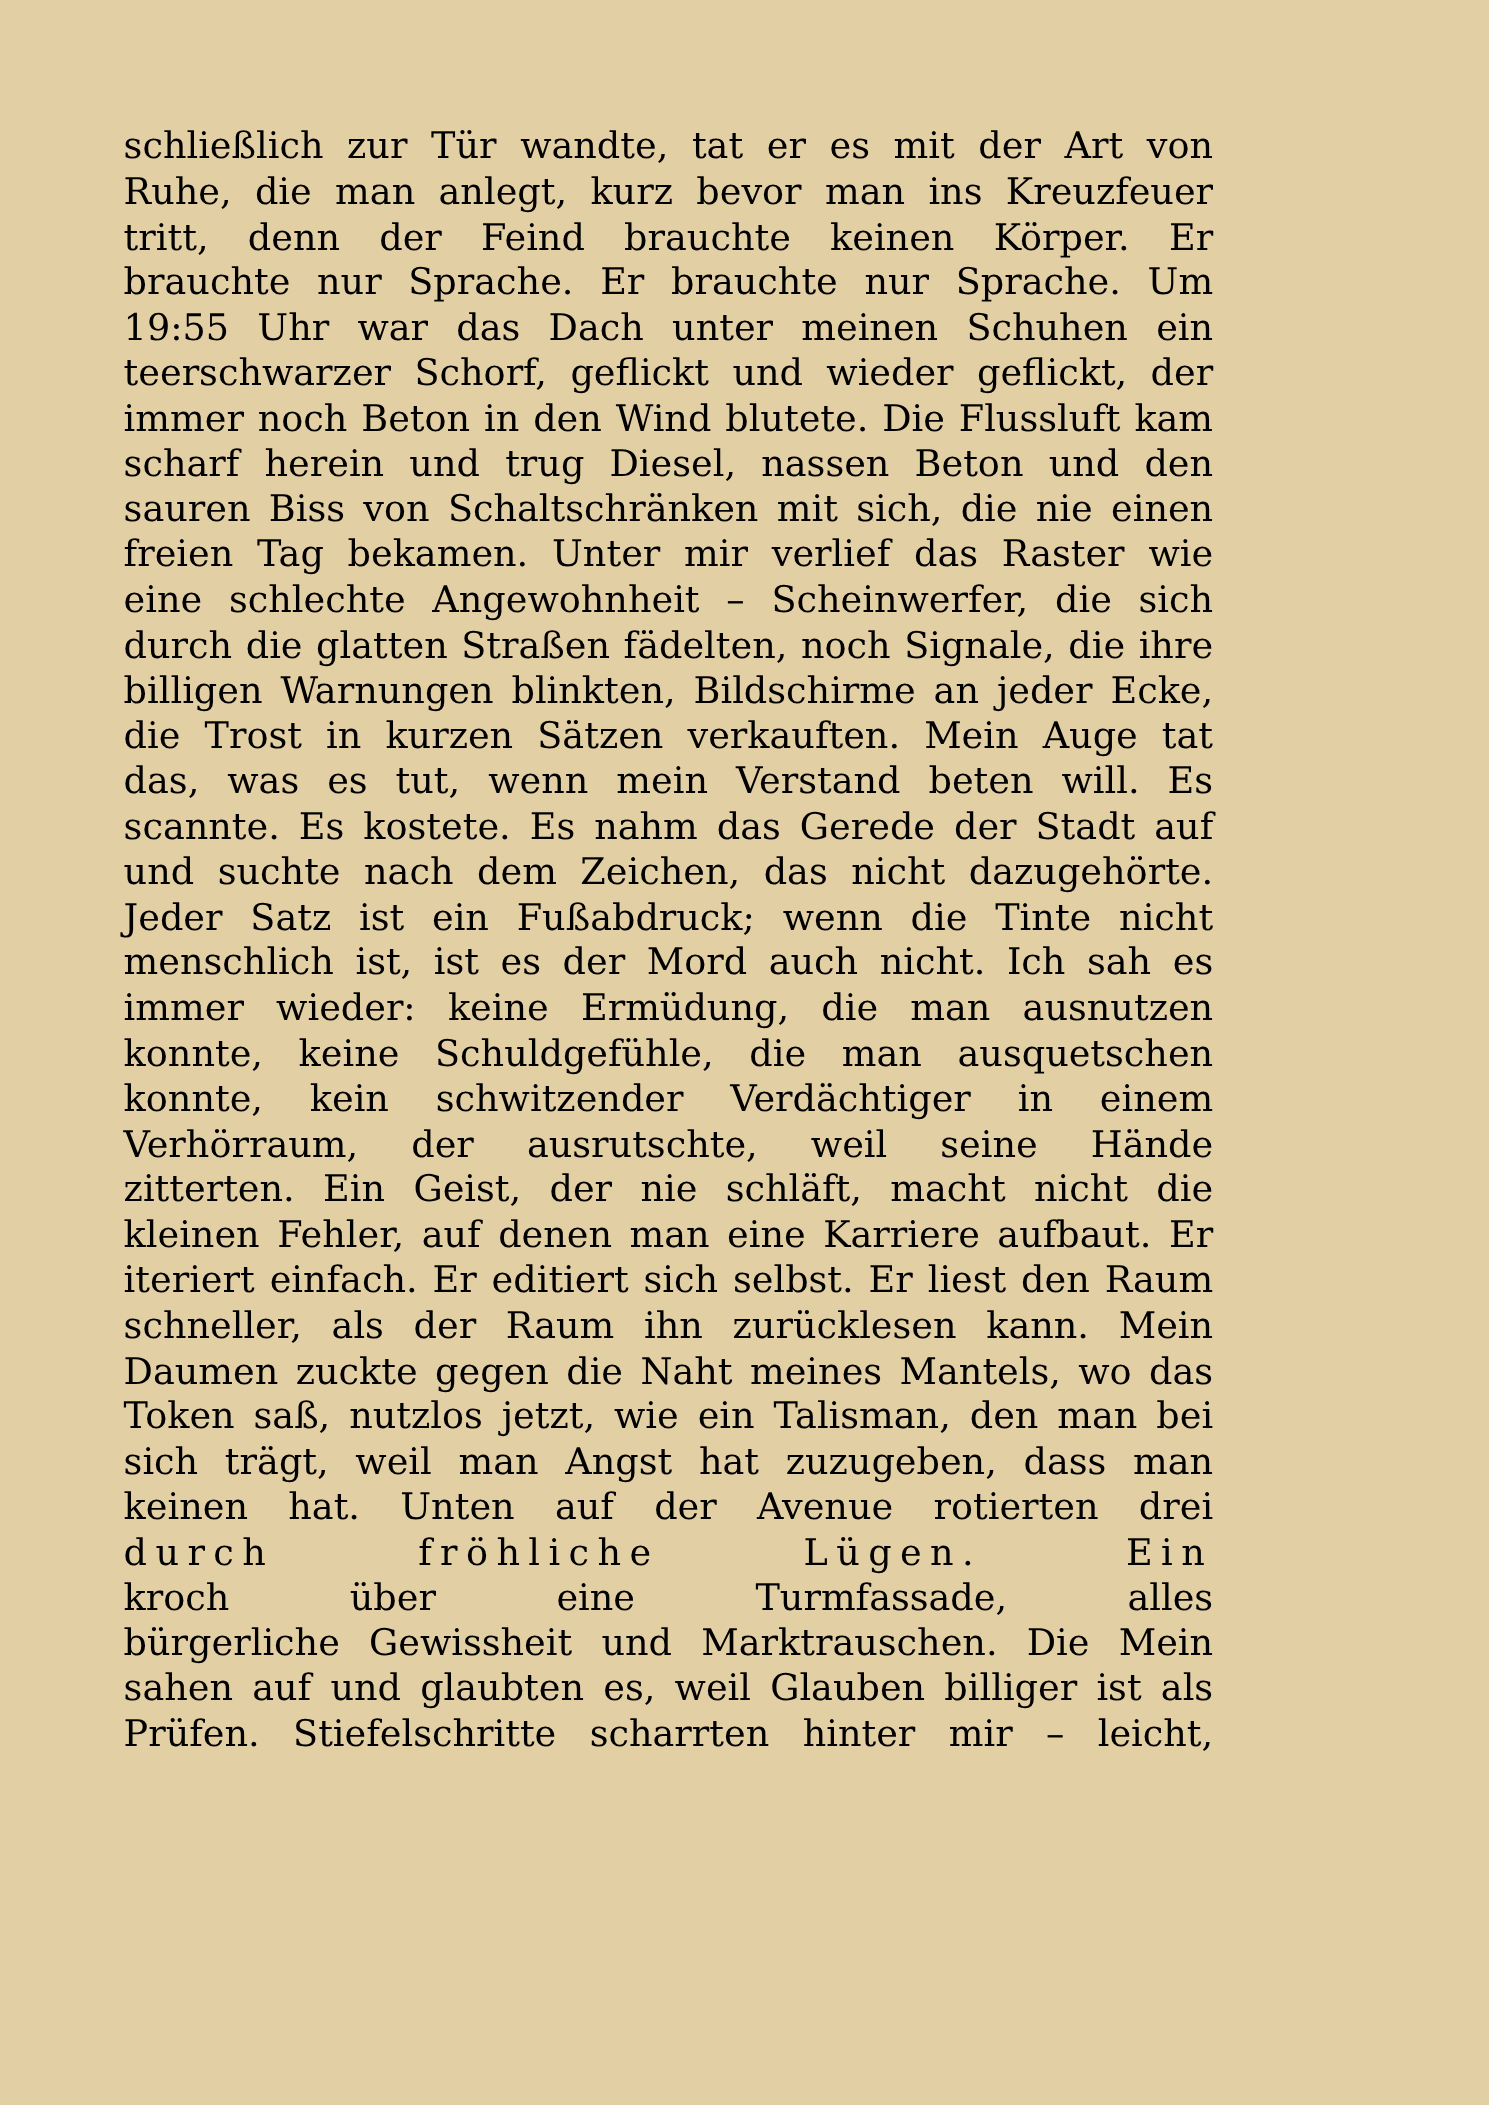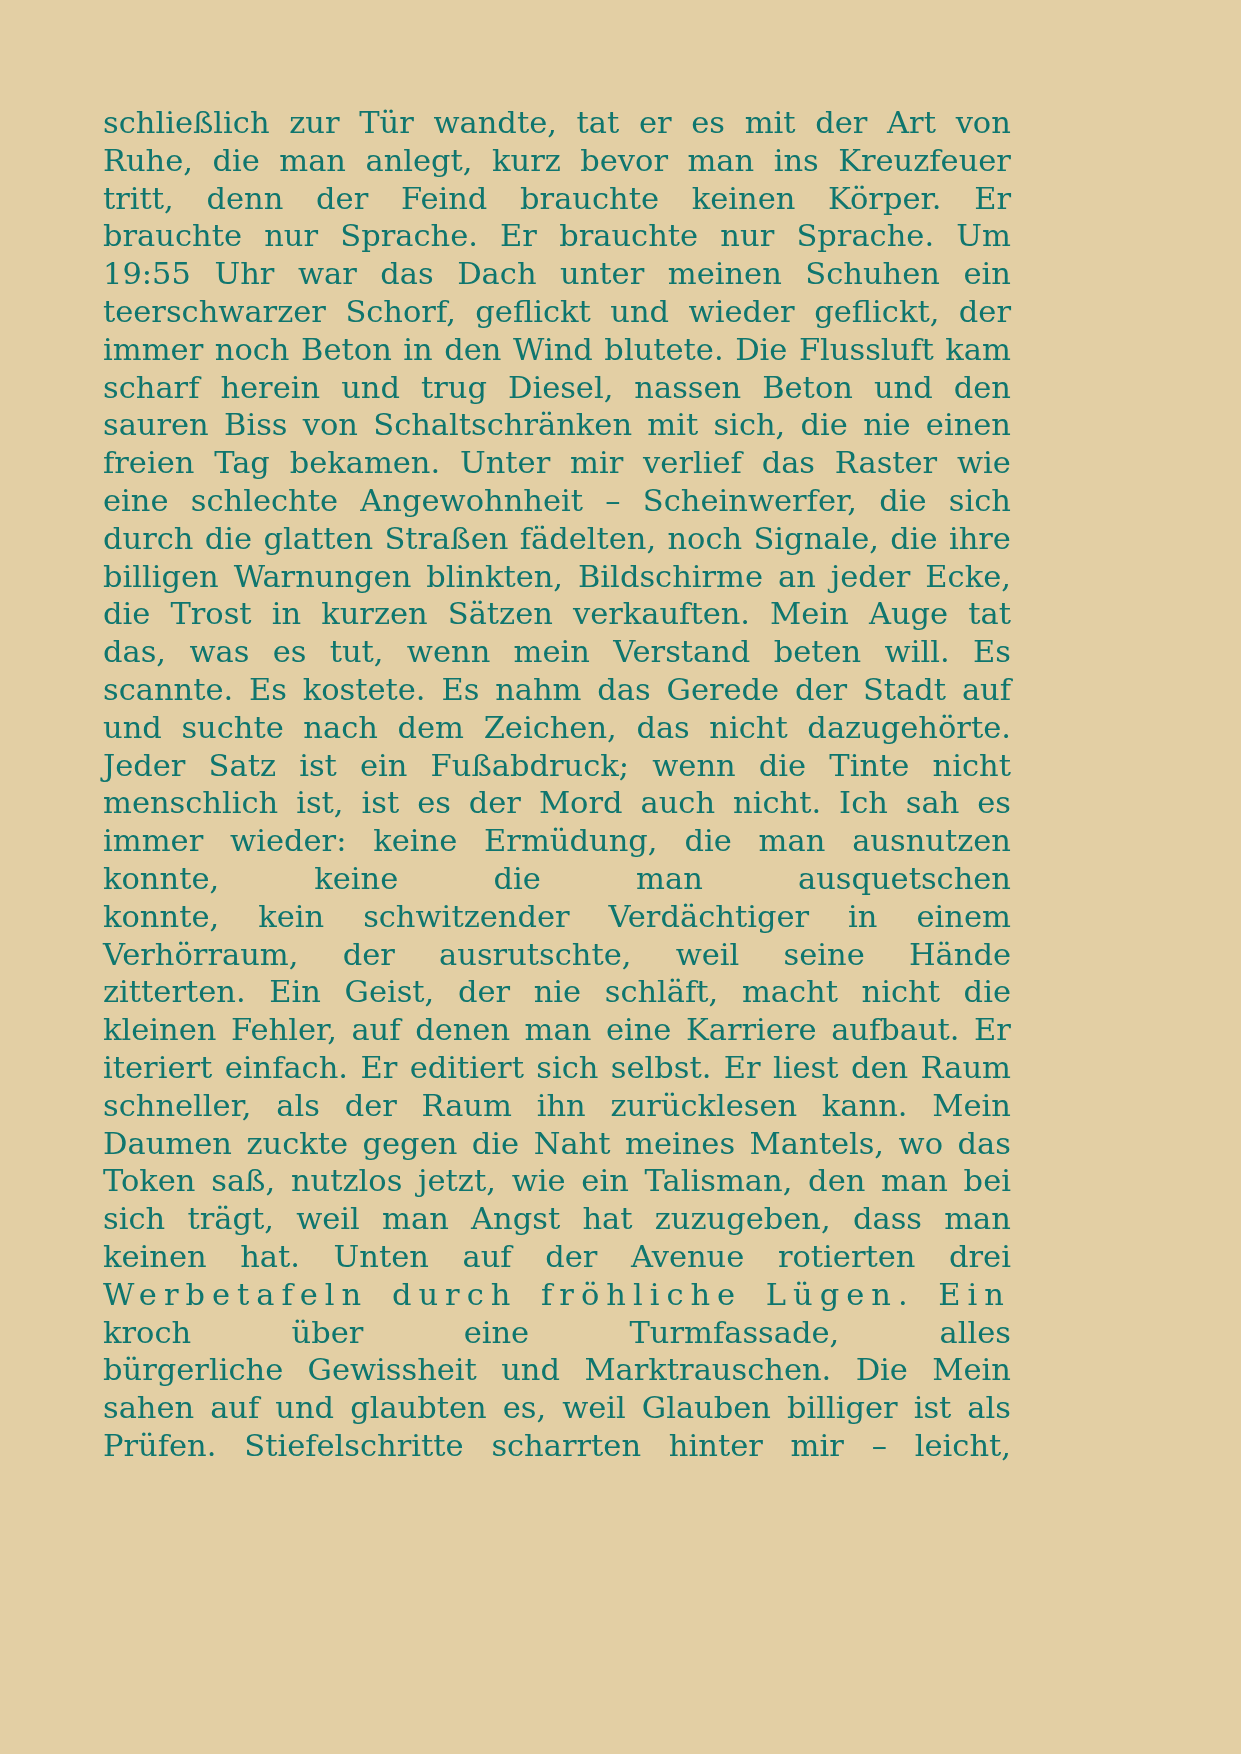--- a/index.html
+++ b/index.html
@@ -31,21 +31,21 @@
   }
 
   
   .line {
     display: flex;
     width: 908px;
     height: 37.8px;
     align-items: baseline;
     font-size: 30.5px;
     line-height: 37.8px;
-    color: #0f766e;
+    color: #000000;
     white-space: pre;
     letter-spacing: 0;
   }
 
   
   .line.just {
     justify-content: space-between;
   }
   
   .line.just-last {
@@ -85,30 +85,30 @@
       <div class="line just"><span class="w">eine</span><span class="w">schlechte</span><span class="w">Angewohnheit</span><span class="w">–</span><span class="w">Scheinwerfer,</span><span class="w">die</span><span class="w">sich</span></div>
       <div class="line just"><span class="w">durch</span><span class="w">die</span><span class="w">glatten</span><span class="w">Straßen</span><span class="w">fädelten,</span><span class="w">noch</span><span class="w">Signale,</span><span class="w">die</span><span class="w">ihre</span></div>
       <div class="line just"><span class="w">billigen</span><span class="w">Warnungen</span><span class="w">blinkten,</span><span class="w">Bildschirme</span><span class="w">an</span><span class="w">jeder</span><span class="w">Ecke,</span></div>
       <div class="line just"><span class="w">die</span><span class="w">Trost</span><span class="w">in</span><span class="w">kurzen</span><span class="w">Sätzen</span><span class="w">verkauften.</span><span class="w">Mein</span><span class="w">Auge</span><span class="w">tat</span></div>
       <div class="line just"><span class="w">das,</span><span class="w">was</span><span class="w">es</span><span class="w">tut,</span><span class="w">wenn</span><span class="w">mein</span><span class="w">Verstand</span><span class="w">beten</span><span class="w">will.</span><span class="w">Es</span></div>
       <div class="line just"><span class="w">scannte.</span><span class="w">Es</span><span class="w">kostete.</span><span class="w">Es</span><span class="w">nahm</span><span class="w">das</span><span class="w">Gerede</span><span class="w">der</span><span class="w">Stadt</span><span class="w">auf</span></div>
       <div class="line just"><span class="w">und</span><span class="w">suchte</span><span class="w">nach</span><span class="w">dem</span><span class="w">Zeichen,</span><span class="w">das</span><span class="w">nicht</span><span class="w">dazugehörte.</span></div>
       <div class="line just"><span class="w">Jeder</span><span class="w">Satz</span><span class="w">ist</span><span class="w">ein</span><span class="w">Fußabdruck;</span><span class="w">wenn</span><span class="w">die</span><span class="w">Tinte</span><span class="w">nicht</span></div>
       <div class="line just"><span class="w">menschlich</span><span class="w">ist,</span><span class="w">ist</span><span class="w">es</span><span class="w">der</span><span class="w">Mord</span><span class="w">auch</span><span class="w">nicht.</span><span class="w">Ich</span><span class="w">sah</span><span class="w">es</span></div>
       <div class="line just"><span class="w">immer</span><span class="w">wieder:</span><span class="w">keine</span><span class="w">Ermüdung,</span><span class="w">die</span><span class="w">man</span><span class="w">ausnutzen</span></div>
-      <div class="line just"><span class="w">konnte,</span><span class="w">keine</span><span class="w">die</span><span class="w">man</span><span class="w">ausquetschen</span></div>
+      <div class="line just"><span class="w">konnte,</span><span class="w">keine</span><span class="w">Schuldgefühle,</span><span class="w">die</span><span class="w">man</span><span class="w">ausquetschen</span></div>
       <div class="line just"><span class="w">konnte,</span><span class="w">kein</span><span class="w">schwitzender</span><span class="w">Verdächtiger</span><span class="w">in</span><span class="w">einem</span></div>
       <div class="line just"><span class="w">Verhörraum,</span><span class="w">der</span><span class="w">ausrutschte,</span><span class="w">weil</span><span class="w">seine</span><span class="w">Hände</span></div>
       <div class="line just"><span class="w">zitterten.</span><span class="w">Ein</span><span class="w">Geist,</span><span class="w">der</span><span class="w">nie</span><span class="w">schläft,</span><span class="w">macht</span><span class="w">nicht</span><span class="w">die</span></div>
       <div class="line just"><span class="w">kleinen</span><span class="w">Fehler,</span><span class="w">auf</span><span class="w">denen</span><span class="w">man</span><span class="w">eine</span><span class="w">Karriere</span><span class="w">aufbaut.</span><span class="w">Er</span></div>
       <div class="line just"><span class="w">iteriert</span><span class="w">einfach.</span><span class="w">Er</span><span class="w">editiert</span><span class="w">sich</span><span class="w">selbst.</span><span class="w">Er</span><span class="w">liest</span><span class="w">den</span><span class="w">Raum</span></div>
       <div class="line just"><span class="w">schneller,</span><span class="w">als</span><span class="w">der</span><span class="w">Raum</span><span class="w">ihn</span><span class="w">zurücklesen</span><span class="w">kann.</span><span class="w">Mein</span></div>
       <div class="line just"><span class="w">Daumen</span><span class="w">zuckte</span><span class="w">gegen</span><span class="w">die</span><span class="w">Naht</span><span class="w">meines</span><span class="w">Mantels,</span><span class="w">wo</span><span class="w">das</span></div>
       <div class="line just"><span class="w">Token</span><span class="w">saß,</span><span class="w">nutzlos</span><span class="w">jetzt,</span><span class="w">wie</span><span class="w">ein</span><span class="w">Talisman,</span><span class="w">den</span><span class="w">man</span><span class="w">bei</span></div>
       <div class="line just"><span class="w">sich</span><span class="w">trägt,</span><span class="w">weil</span><span class="w">man</span><span class="w">Angst</span><span class="w">hat</span><span class="w">zuzugeben,</span><span class="w">dass</span><span class="w">man</span></div>
       <div class="line just"><span class="w">keinen</span><span class="w">hat.</span><span class="w">Unten</span><span class="w">auf</span><span class="w">der</span><span class="w">Avenue</span><span class="w">rotierten</span><span class="w">drei</span></div>
-      <div class="line tracked"><span class="w">Werbetafeln</span><span class="w">durch</span><span class="w">fröhliche</span><span class="w">Lügen.</span><span class="w">Ein</span></div>
+      <div class="line tracked"><span class="w">durch</span><span class="w">fröhliche</span><span class="w">Lügen.</span><span class="w">Ein</span></div>
       <div class="line just"><span class="w">kroch</span><span class="w">über</span><span class="w">eine</span><span class="w">Turmfassade,</span><span class="w">alles</span></div>
       <div class="line just"><span class="w">bürgerliche</span><span class="w">Gewissheit</span><span class="w">und</span><span class="w">Marktrauschen.</span><span class="w">Die</span><span class="w">Mein</span></div>
       <div class="line just"><span class="w">sahen</span><span class="w">auf</span><span class="w">und</span><span class="w">glaubten</span><span class="w">es,</span><span class="w">weil</span><span class="w">Glauben</span><span class="w">billiger</span><span class="w">ist</span><span class="w">als</span></div>
       <div class="line just-last"><span class="w">Prüfen.</span><span class="w">Stiefelschritte</span><span class="w">scharrten</span><span class="w">hinter</span><span class="w">mir</span><span class="w">–</span><span class="w">leicht,</span></div>
     </div>
 </div>
 
 </body></html>

